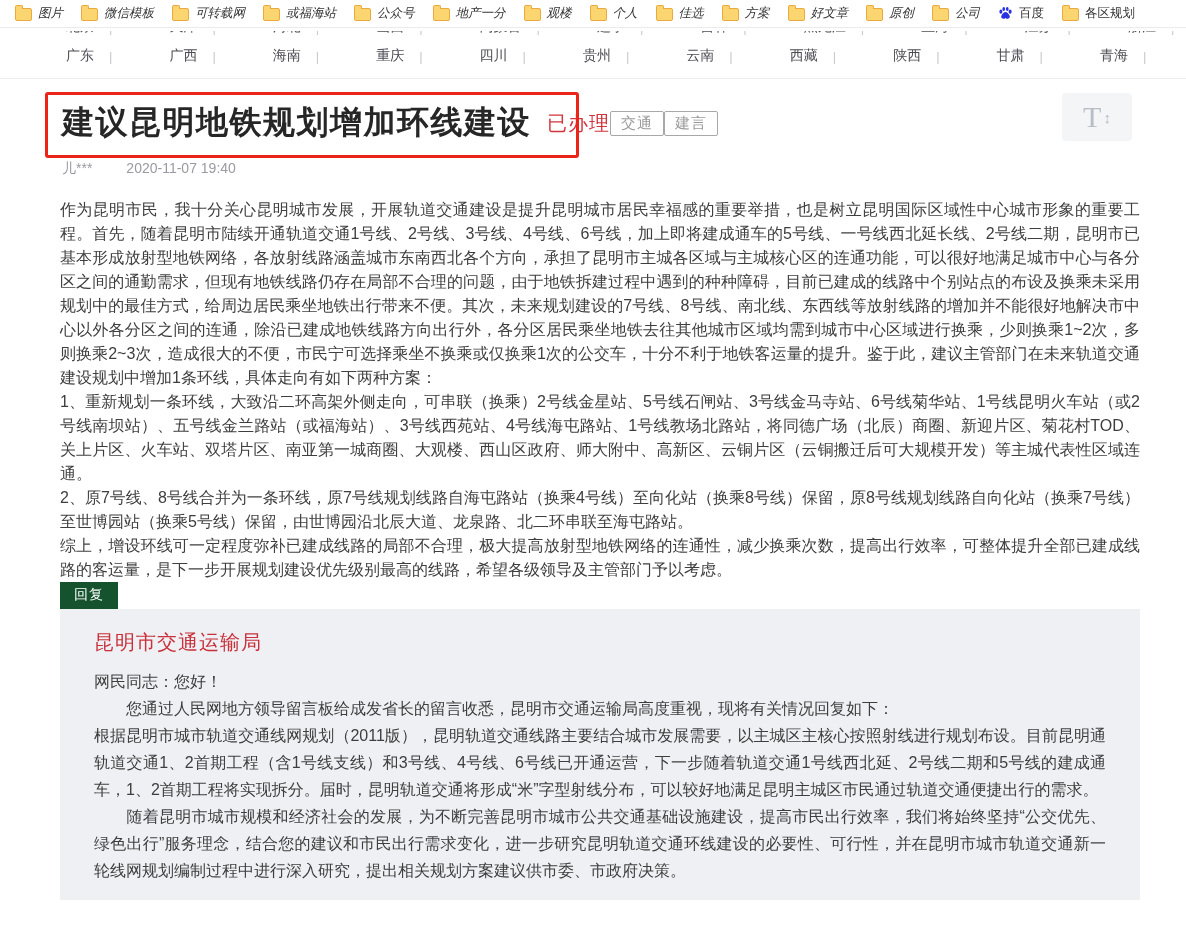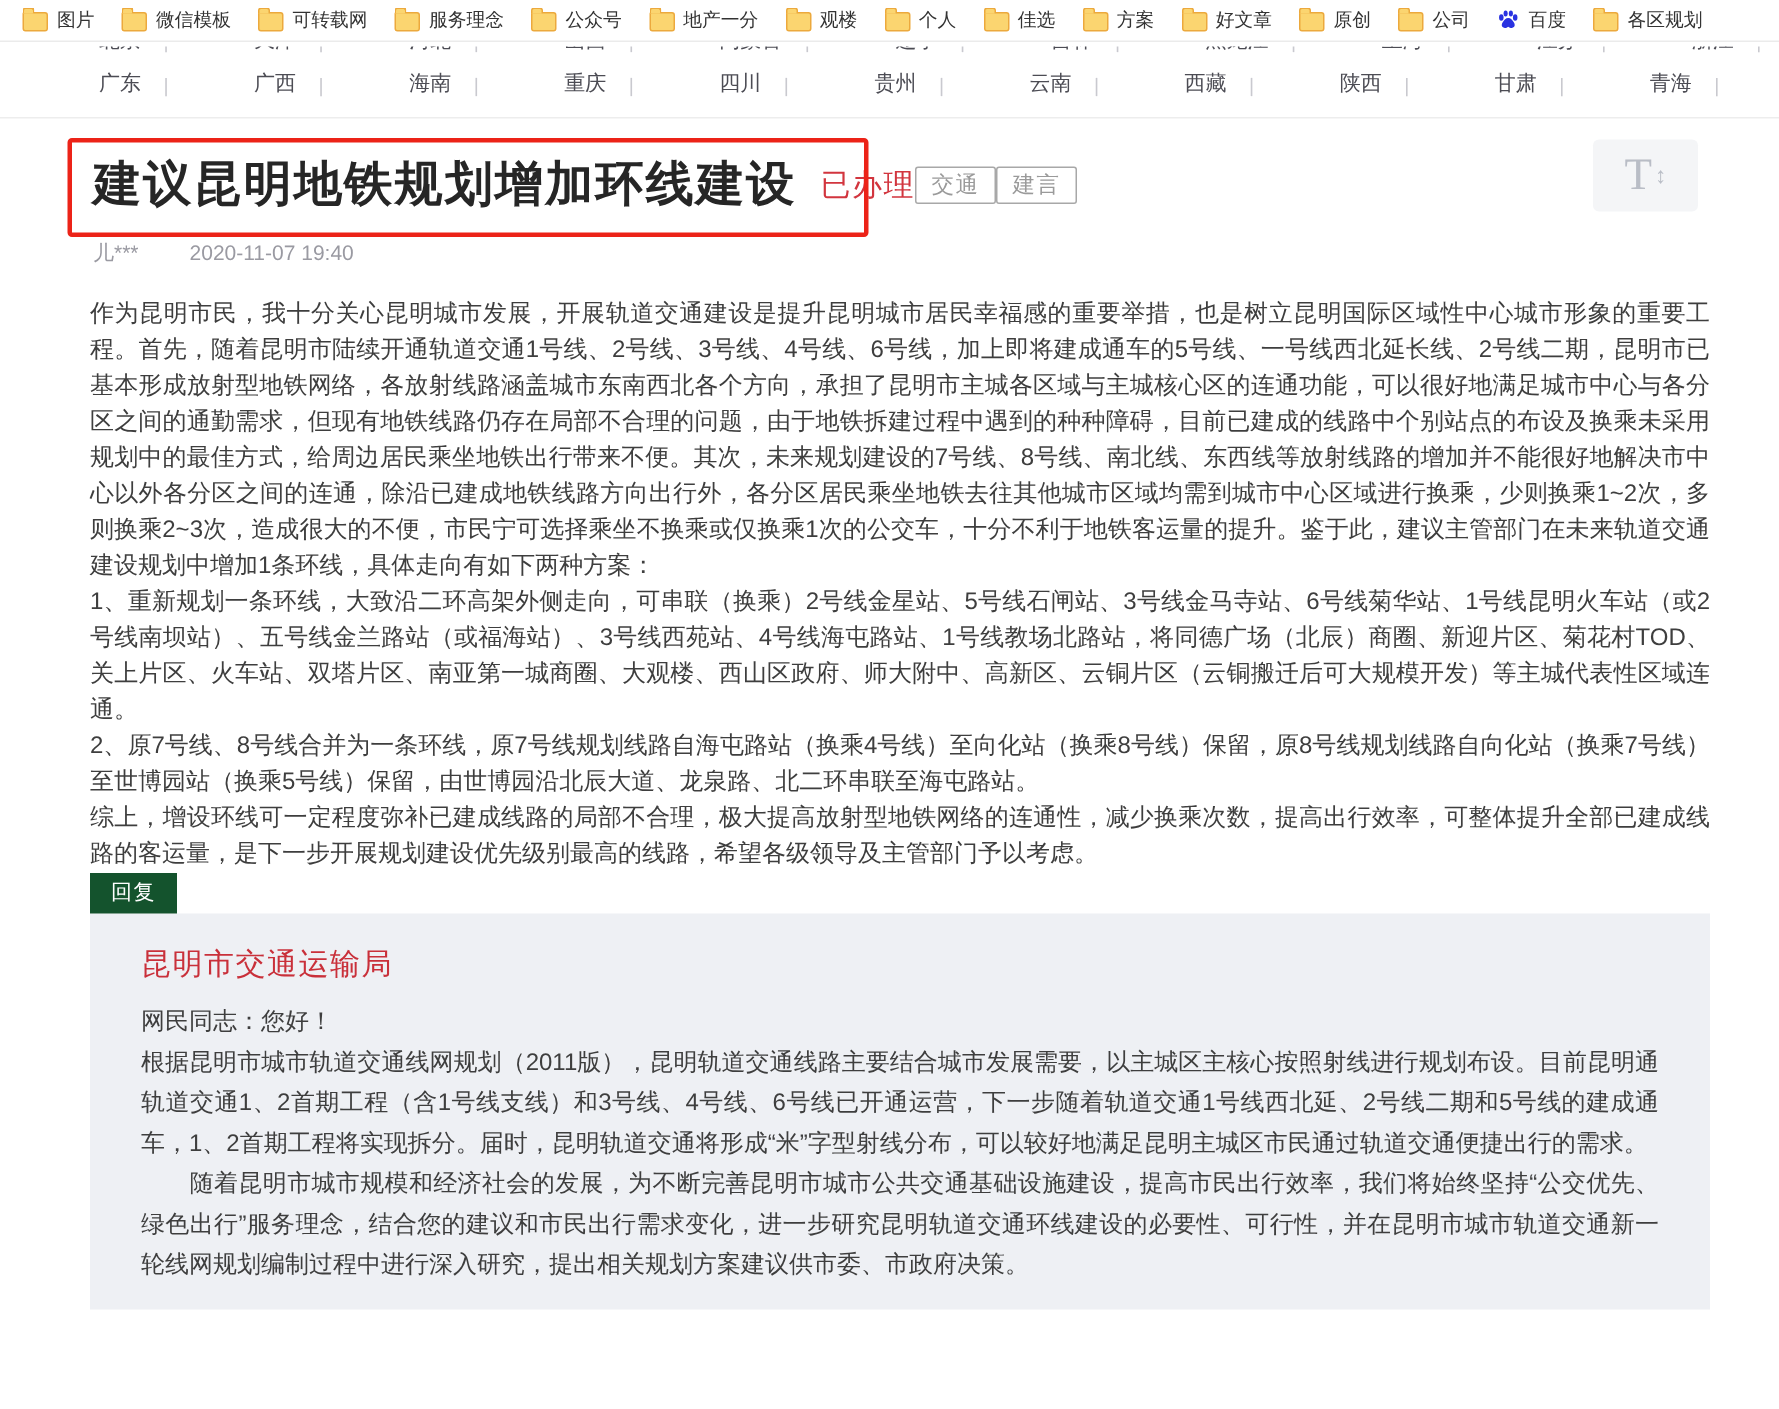--- a/index.html
+++ b/index.html
@@ -53,40 +53,40 @@
     padding:4px 14px 5px 14px;cursor:pointer;letter-spacing:1px;
   }
   .reply-box{background:#eef0f4;padding:20px 34px 16px 34px;}
   .reply-dept{color:#c9303a;font-size:20px;font-weight:normal;margin:0 0 12px 0;letter-spacing:1px;}
   .reply-text p{margin:0;font-size:16px;line-height:27px;color:#3e3e3e;text-align:justify;}
 </style>
 </head>
 <body>
 
 <div class="bookmarks">
-  <div style="display:flex;align-items:center;">
+  <div style="display:flex;align-items:center;font-style:italic;">
 
       <div class="bm-item">
         <span class="folder"></span>
         <span>图片</span>
       </div>
 
       <div class="bm-item">
         <span class="folder"></span>
         <span>微信模板</span>
       </div>
 
       <div class="bm-item">
         <span class="folder"></span>
         <span>可转载网</span>
       </div>
 
       <div class="bm-item">
         <span class="folder"></span>
-        <span>服务理念</span>
+        <span>或福海站</span>
       </div>
 
       <div class="bm-item">
         <span class="folder"></span>
         <span>公众号</span>
       </div>
 
       <div class="bm-item">
         <span class="folder"></span>
         <span>地产一分</span>
@@ -363,20 +363,21 @@
     </article>
 
   <section>
     <div class="reply-badge">回复</div>
     <div class="reply-box">
       <h2 class="reply-dept">昆明市交通运输局</h2>
       <div class="reply-text">
 
           <p>网民同志：您好！</p>
 
+          <p>　　您通过人民网地方领导留言板给成发省长的留言收悉，昆明市交通运输局高度重视，现将有关情况回复如下：</p>
 
           <p>根据昆明市城市轨道交通线网规划（2011版），昆明轨道交通线路主要结合城市发展需要，以主城区主核心按照射线进行规划布设。目前昆明通轨道交通1、2首期工程（含1号线支线）和3号线、4号线、6号线已开通运营，下一步随着轨道交通1号线西北延、2号线二期和5号线的建成通车，1、2首期工程将实现拆分。届时，昆明轨道交通将形成“米”字型射线分布，可以较好地满足昆明主城区市民通过轨道交通便捷出行的需求。</p>
 
           <p>　　随着昆明市城市规模和经济社会的发展，为不断完善昆明市城市公共交通基础设施建设，提高市民出行效率，我们将始终坚持“公交优先、绿色出行”服务理念，结合您的建议和市民出行需求变化，进一步研究昆明轨道交通环线建设的必要性、可行性，并在昆明市城市轨道交通新一轮线网规划编制过程中进行深入研究，提出相关规划方案建议供市委、市政府决策。</p>
 
         </div>
 
     </div>
   </section>
 

